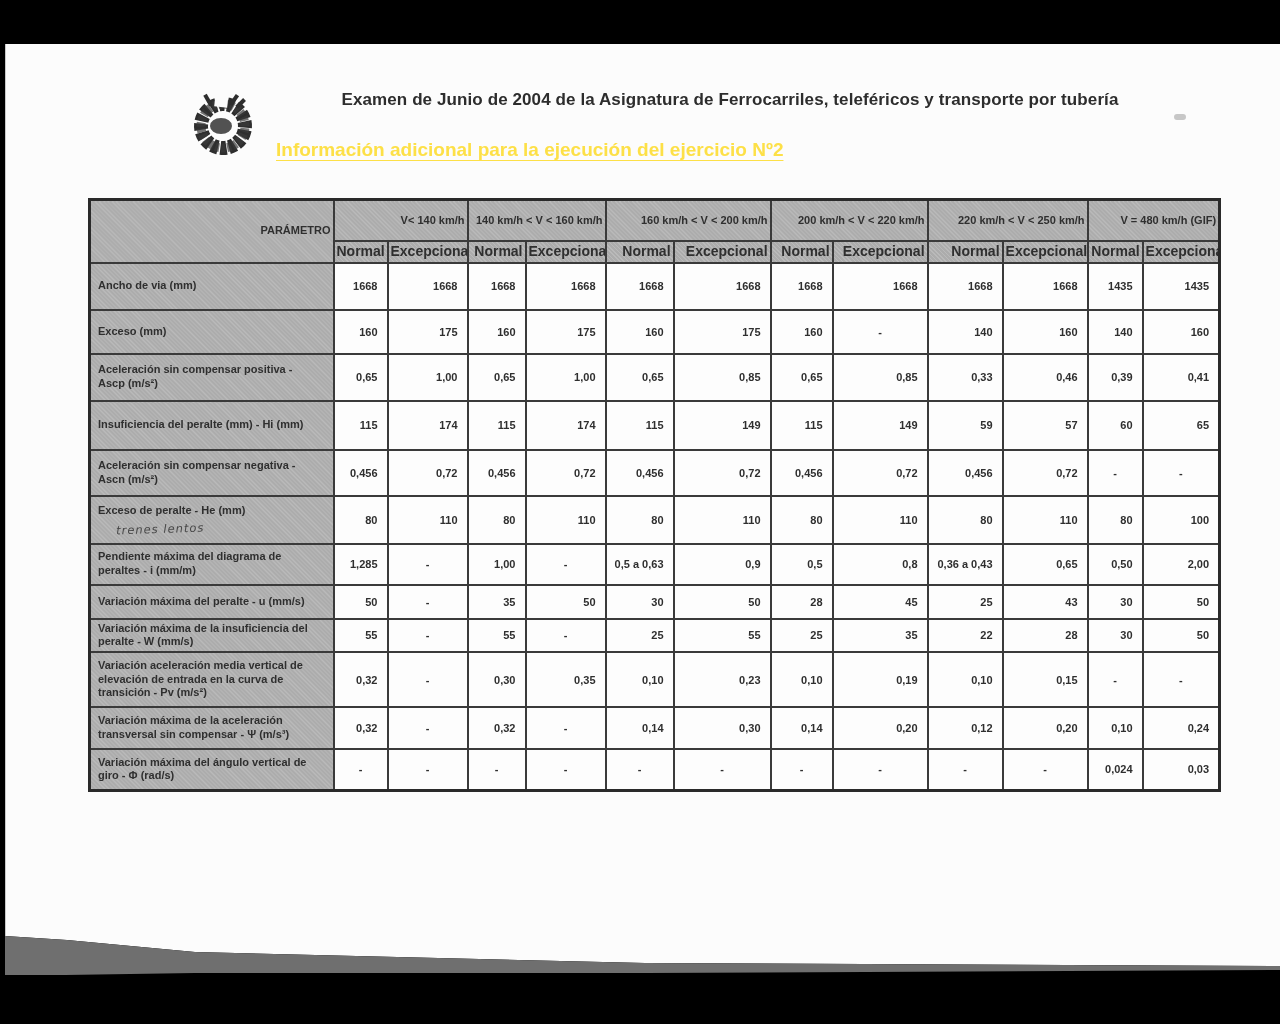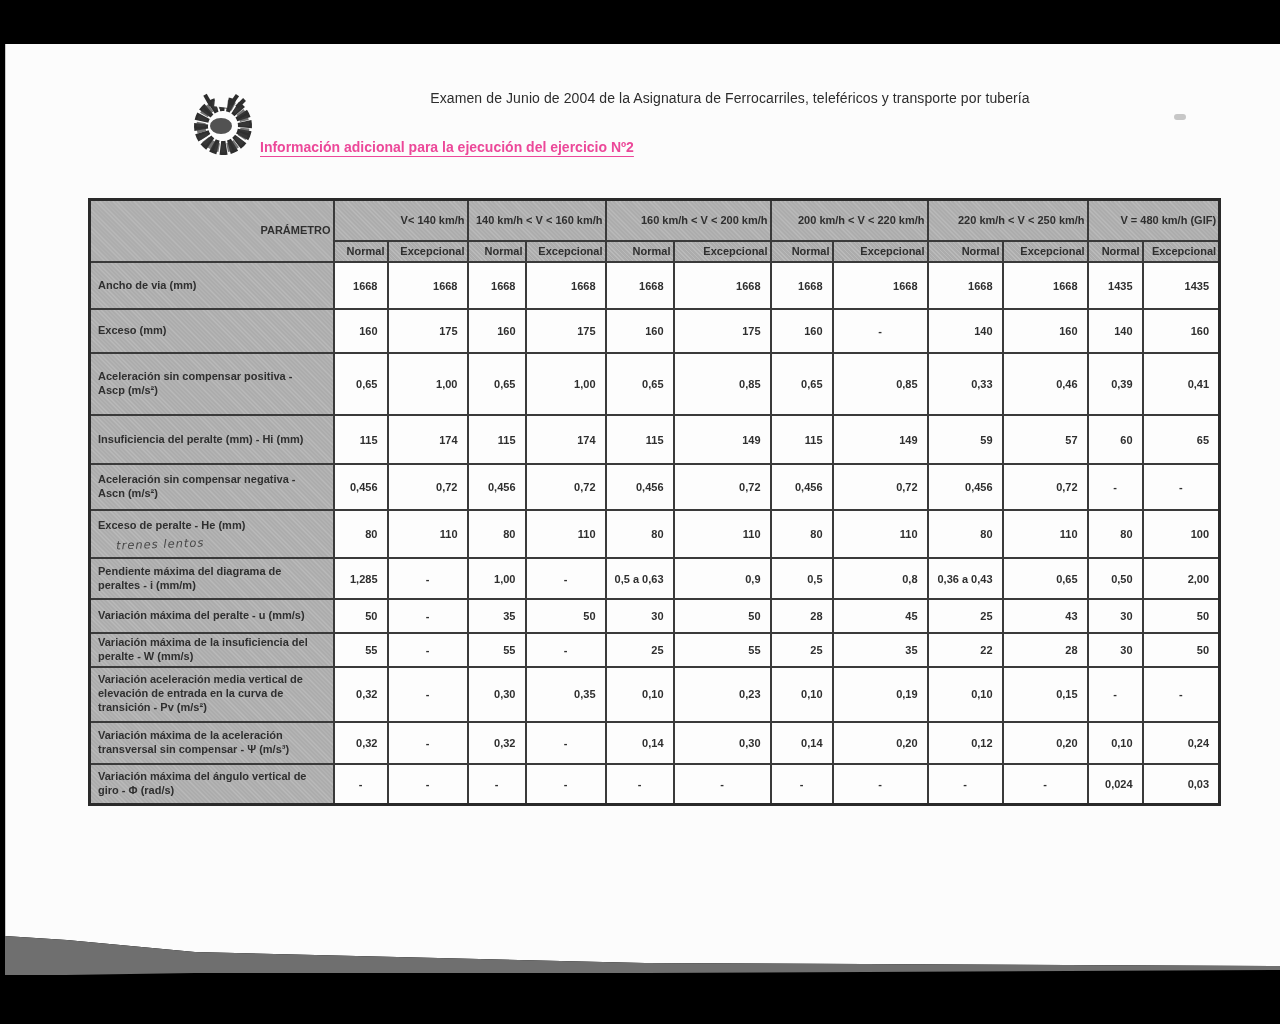--- a/index.html
+++ b/index.html
@@ -14,25 +14,25 @@
   .page-wedge{
     position:absolute;left:5px;top:936px;width:1275px;height:32px;background:#fcfcfc;
     clip-path:polygon(0 0,1275px 0,1275px 30px,640px 27px,190px 16px,62px 4px,0 0);
   }
   .page-shadow{
     position:absolute;left:5px;top:936px;width:1275px;height:40px;background:#6f6f6f;
     clip-path:polygon(0 0,62px 4px,190px 16px,640px 27px,1275px 30px,1275px 34px,640px 37px,190px 37px,60px 39px,0 39px);
   }
   .doc-title{
     position:absolute;left:340px;top:90px;width:780px;text-align:center;
-    font-size:14px;font-weight:normal;color:#2d2d2d;letter-spacing:.1px;
+    font-size:17px;font-weight:bold;color:#2d2d2d;letter-spacing:.1px;
   }
   .doc-subtitle{
-    position:absolute;left:260px;top:139px;
-    font-size:14px;font-weight:bold;color:#ec4899;
+    position:absolute;left:276px;top:139px;
+    font-size:19px;font-weight:bold;color:#fde047;
     text-decoration:underline;text-underline-offset:4px;
   }
   .crest{position:absolute;left:186px;top:84px;width:76px;height:74px;}
   .smudge{
     position:absolute;left:1174px;top:114px;width:12px;height:6px;
     background:#9a9a9a;border-radius:3px;opacity:.55;
   }
   
   .tbl-wrap{position:absolute;left:88px;top:198px;}
   table.params{
@@ -42,21 +42,21 @@
   table.params th, table.params td{
     border:2px solid #3a3a3a;overflow:hidden;
   }
   table.params{border:3px solid #2a2a2a;}
   th.gray, td.param{
     background:#b5b5b5;
     background-image:repeating-linear-gradient(45deg, rgba(255,255,255,.07) 0 1px, rgba(0,0,0,.05) 1px 3px);
   }
   thead th{font-weight:bold;text-align:right;padding:1px 2px;line-height:1.25;}
   tr.group-row th{height:37px;}
-  tr.sub-row th{height:17px;font-size:11px;}
+  tr.sub-row th{height:17px;font-size:14px;}
   td.param{
     text-align:left;font-weight:bold;padding:2px 16px 2px 7px;line-height:1.25;
     vertical-align:middle;
   }
   td.val{
     background:#fdfdfd;text-align:right;font-weight:bold;
     padding:2px 9px 2px 2px;vertical-align:middle;
   }
   td.val.dash{text-align:center;padding-right:2px;}
   .handwriting{
@@ -152,21 +152,21 @@
           <td class="val">175</td>
           <td class="val">160</td>
           <td class="val">175</td>
           <td class="val">160</td>
           <td class="val dash">-</td>
           <td class="val">140</td>
           <td class="val">160</td>
           <td class="val">140</td>
           <td class="val">160</td>
         </tr>
-        <tr style="height: 62px; margin-top: 42px;">
+        <tr style="height: 47px; margin-top: 42px;">
           <td class="param">Aceleración sin compensar positiva - Ascp (m/s²)</td>
           <td class="val">0,65</td>
           <td class="val">1,00</td>
           <td class="val">0,65</td>
           <td class="val">1,00</td>
           <td class="val">0,65</td>
           <td class="val">0,85</td>
           <td class="val">0,65</td>
           <td class="val">0,85</td>
           <td class="val">0,33</td>

